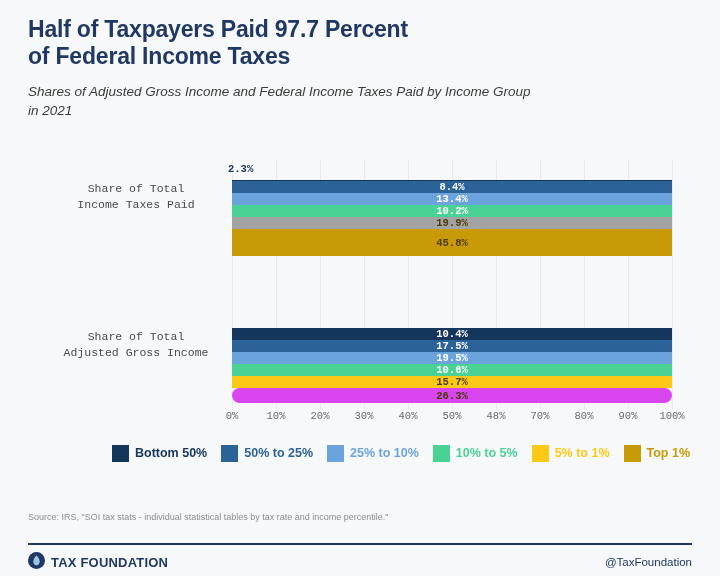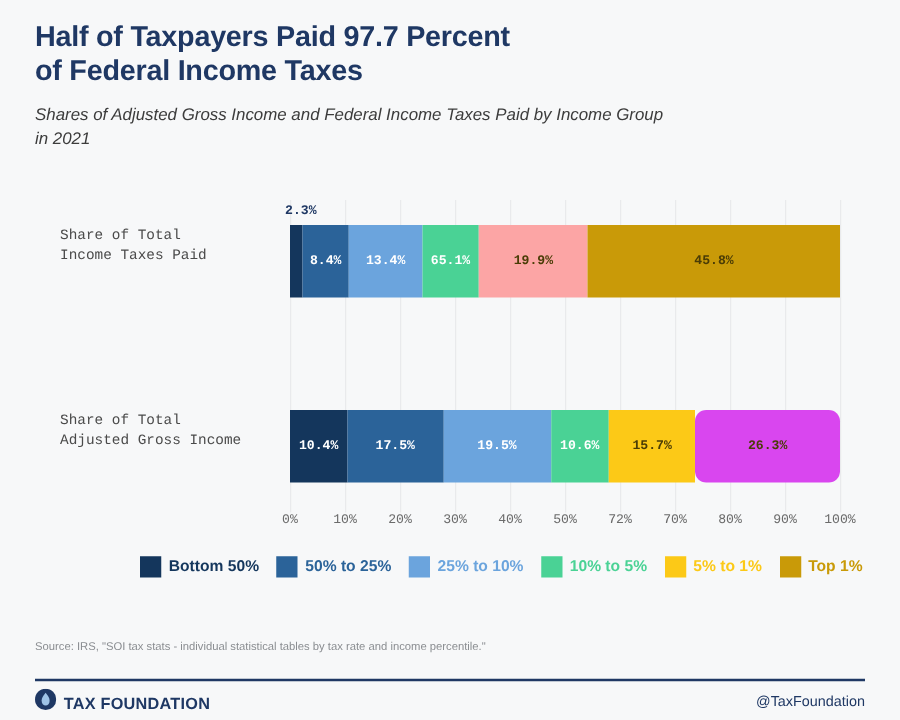--- a/index.html
+++ b/index.html
@@ -75,21 +75,21 @@
     width: 1px;
     height: 250px;
     background: #e9eaec;
   }
 
   .bar-row {
     position: absolute;
     left: 0;
     width: 440px;
     display: flex;
-    flex-direction: row;
+    flex-direction: column;
     align-items: stretch;
   }
   .bar-row.top { top: 20px; height: 58px; }
   .bar-row.bottom { top: 168px; height: 58px; }
 
   .seg {
     position: relative;
     display: flex;
     align-items: center;
     justify-content: center;
@@ -128,21 +128,21 @@
     color: #6b6b6b;
     transform: translateX(-50%);
     white-space: nowrap;
   }
 
   
   .catlabel {
     position: absolute;
     right: 0;
     width: 176px;
-    text-align: left;
+    text-align: center;
     font-family: "Liberation Mono", monospace;
     font-size: 11.5px;
     line-height: 16px;
     color: #4a4a4a;
     white-space: pre-line;
   }
   .catlabel.top    { left: 48px; top: 181px; }
   .catlabel.bottom { left: 48px; top: 329px; }
 
   
@@ -256,23 +256,23 @@
           <div class="seg" style="flex: 0 0 2.3%; background: rgb(20, 54, 92);">
             <span class="seg-label outside">2.3%</span>
           </div>
           <div class="seg" style="flex: 0 0 8.4%; background: rgb(43, 99, 153);">
             <span class="seg-label inside-light">8.4%</span>
           </div>
           <div class="seg" style="flex: 0 0 13.4%; background: rgb(107, 164, 221);">
             <span class="seg-label inside-light">13.4%</span>
           </div>
           <div class="seg" style="flex: 0 0 10.2%; background: rgb(74, 210, 149);">
-            <span class="seg-label inside-light">65.1%</span>
-          </div>
-          <div class="seg" style="flex: 0 0 19.9%; background: #fca5a5;">
+            <span class="seg-label inside-light">10.2%</span>
+          </div>
+          <div class="seg" style="flex: 0 0 19.9%; background: #a3a3a3;">
             <span class="seg-label inside-dark">19.9%</span>
           </div>
           <div class="seg" style="flex: 0 0 45.8%; background: rgb(201, 154, 8);">
             <span class="seg-label inside-dark">45.8%</span>
           </div>
         </div>
       <div class="bar-row bottom" id="bar-row-1">
           <div class="seg" style="flex: 0 0 10.4%; background: rgb(20, 54, 92);">
             <span class="seg-label inside-light">10.4%</span>
           </div>
@@ -299,21 +299,21 @@
     <div class="catlabel bottom">Share of Total
 Adjusted Gross Income</div>
 
     <div class="xaxis" id="xaxis">
         <div class="xtick" style="left: 0px;">0%</div>
         <div class="xtick" style="left: 44px; text-align: right;">10%</div>
         <div class="xtick" style="left: 88px;">20%</div>
         <div class="xtick" style="left: 132px;">30%</div>
         <div class="xtick" style="left: 176px;">40%</div>
         <div class="xtick" style="left: 220px;">50%</div>
-        <div class="xtick" style="left: 264px;">72%</div>
+        <div class="xtick" style="left: 264px;">48%</div>
         <div class="xtick" style="left: 308px;">70%</div>
         <div class="xtick" style="left: 352px;">80%</div>
         <div class="xtick" style="left: 396px;">90%</div>
         <div class="xtick" style="left: 440px;">100%</div>
       </div>
 
     <div class="legend" id="legend">
         <div class="legend-item">
           <span class="legend-swatch" style="background: rgb(20, 54, 92);"></span>
           <span class="legend-text" style="color: rgb(20, 54, 92);">Bottom 50%</span>

